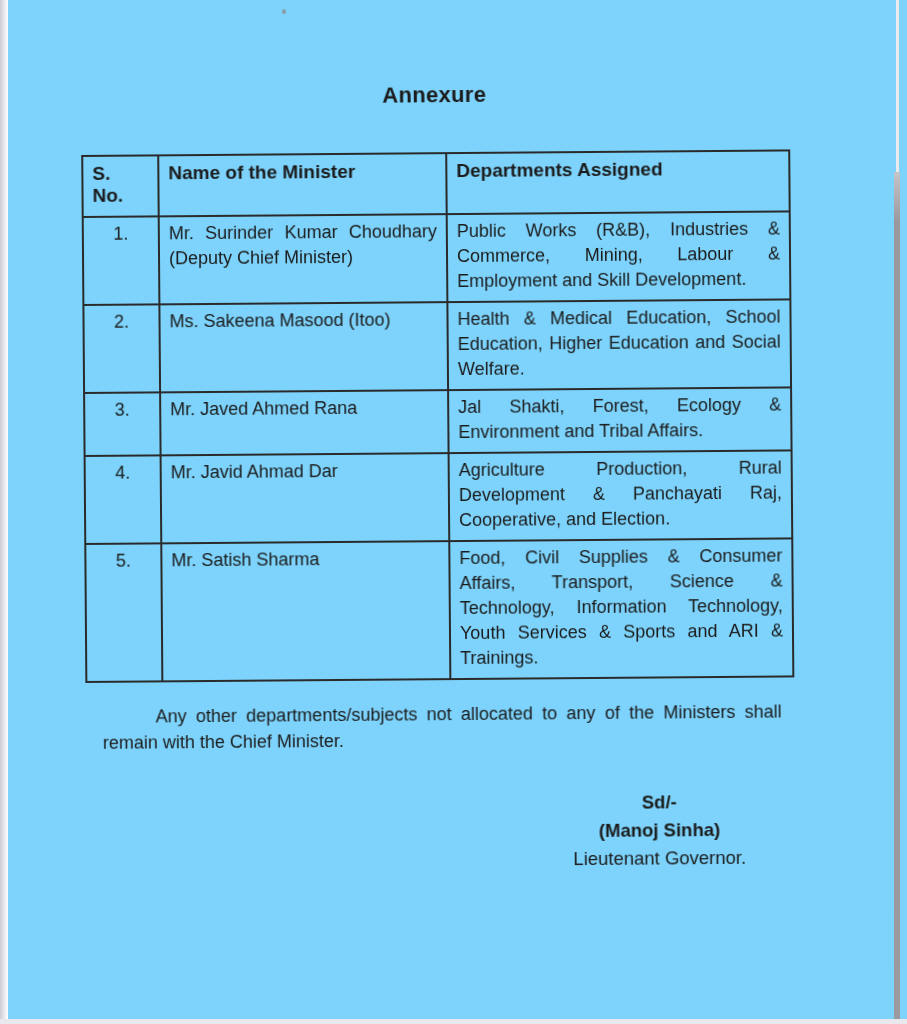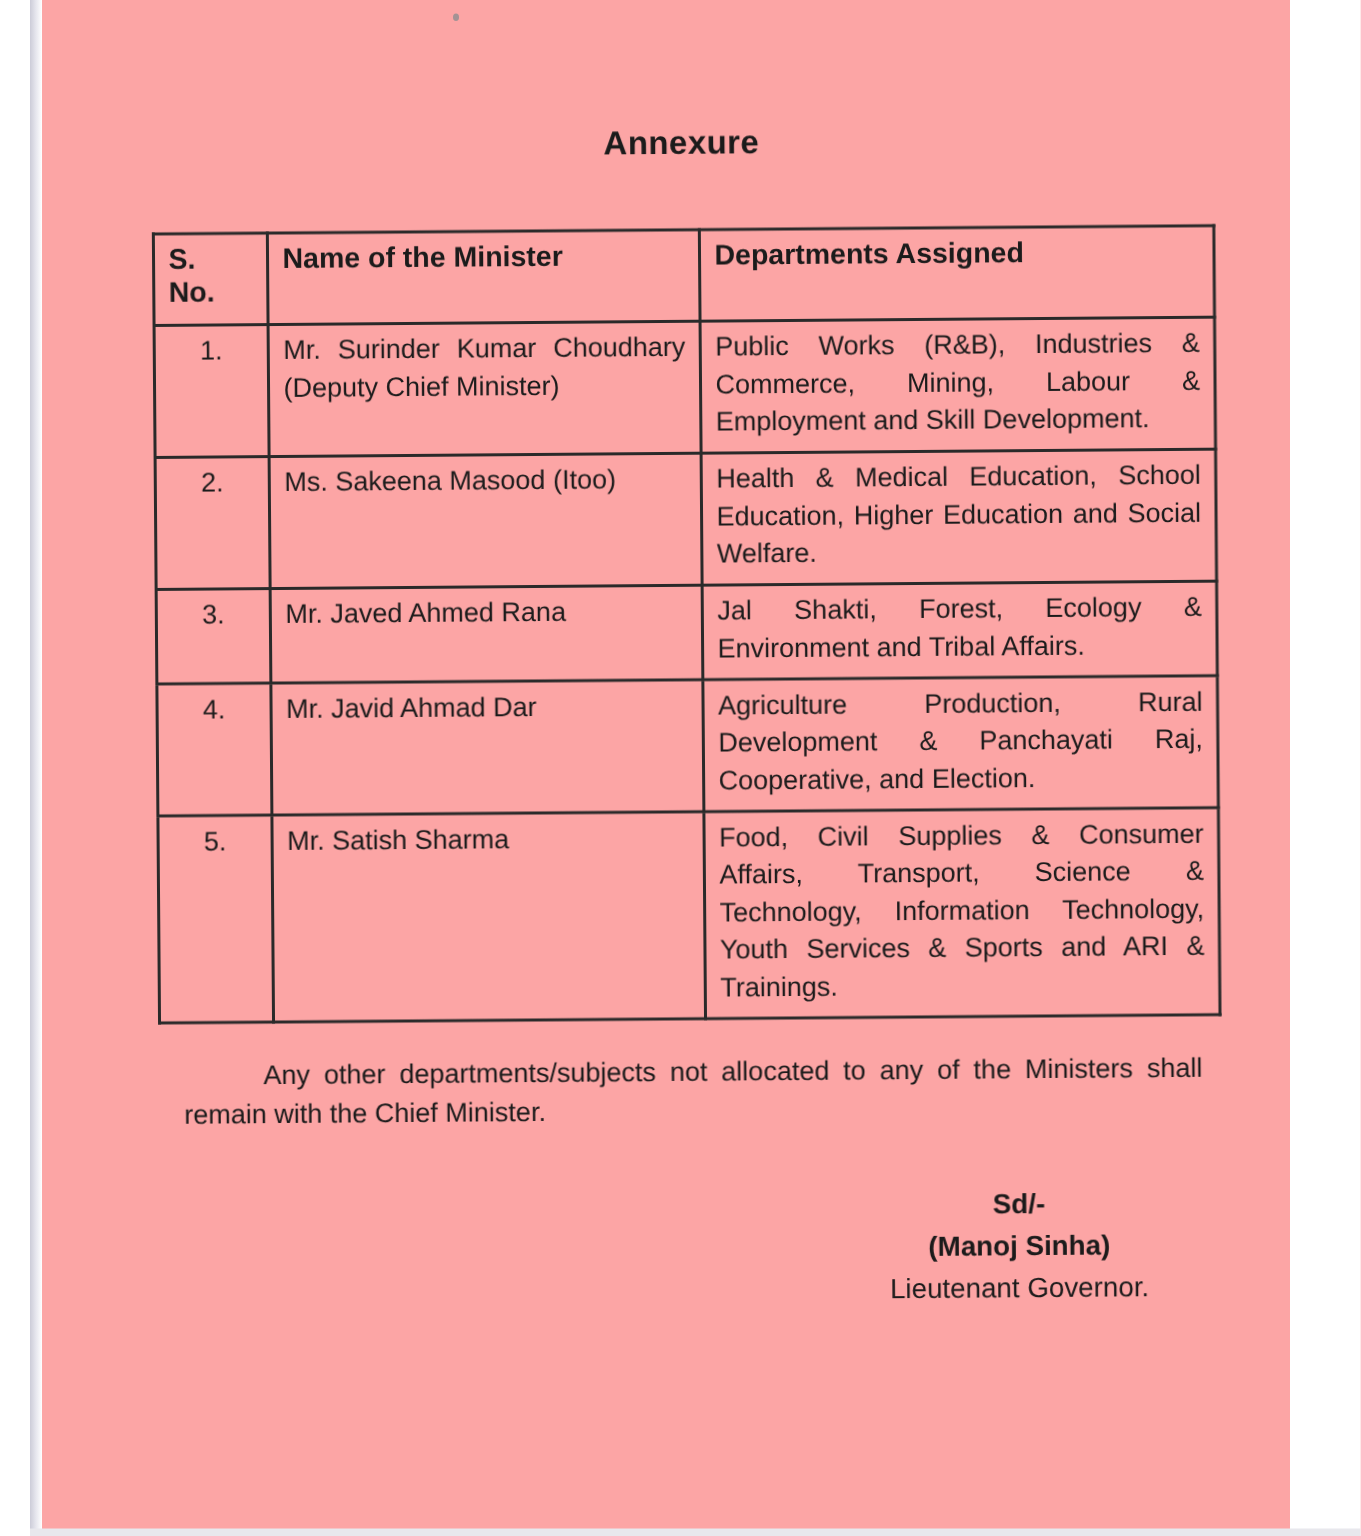--- a/index.html
+++ b/index.html
@@ -9,24 +9,23 @@
   }
   body {
     width: 907px;
     height: 1024px;
     overflow: hidden;
     font-family: "Liberation Sans", "DejaVu Sans", sans-serif;
     color: #1b1b1b;
   }
   .page {
     position: relative;
-    width: 840px;
+    width: 907px;
     height: 1024px;
-    background: #fca5a5;
-    margin-left: 20px;
+    background: #7dd3fc;
   }
   
   .edge-left {
     position: absolute;
     left: 0; top: 0;
     width: 8px; height: 1024px;
     background: linear-gradient(to right, #ccccd8 0%, #e4e4ec 45%, #ffffff 100%);
   }
   .edge-right-top {
     position: absolute;

